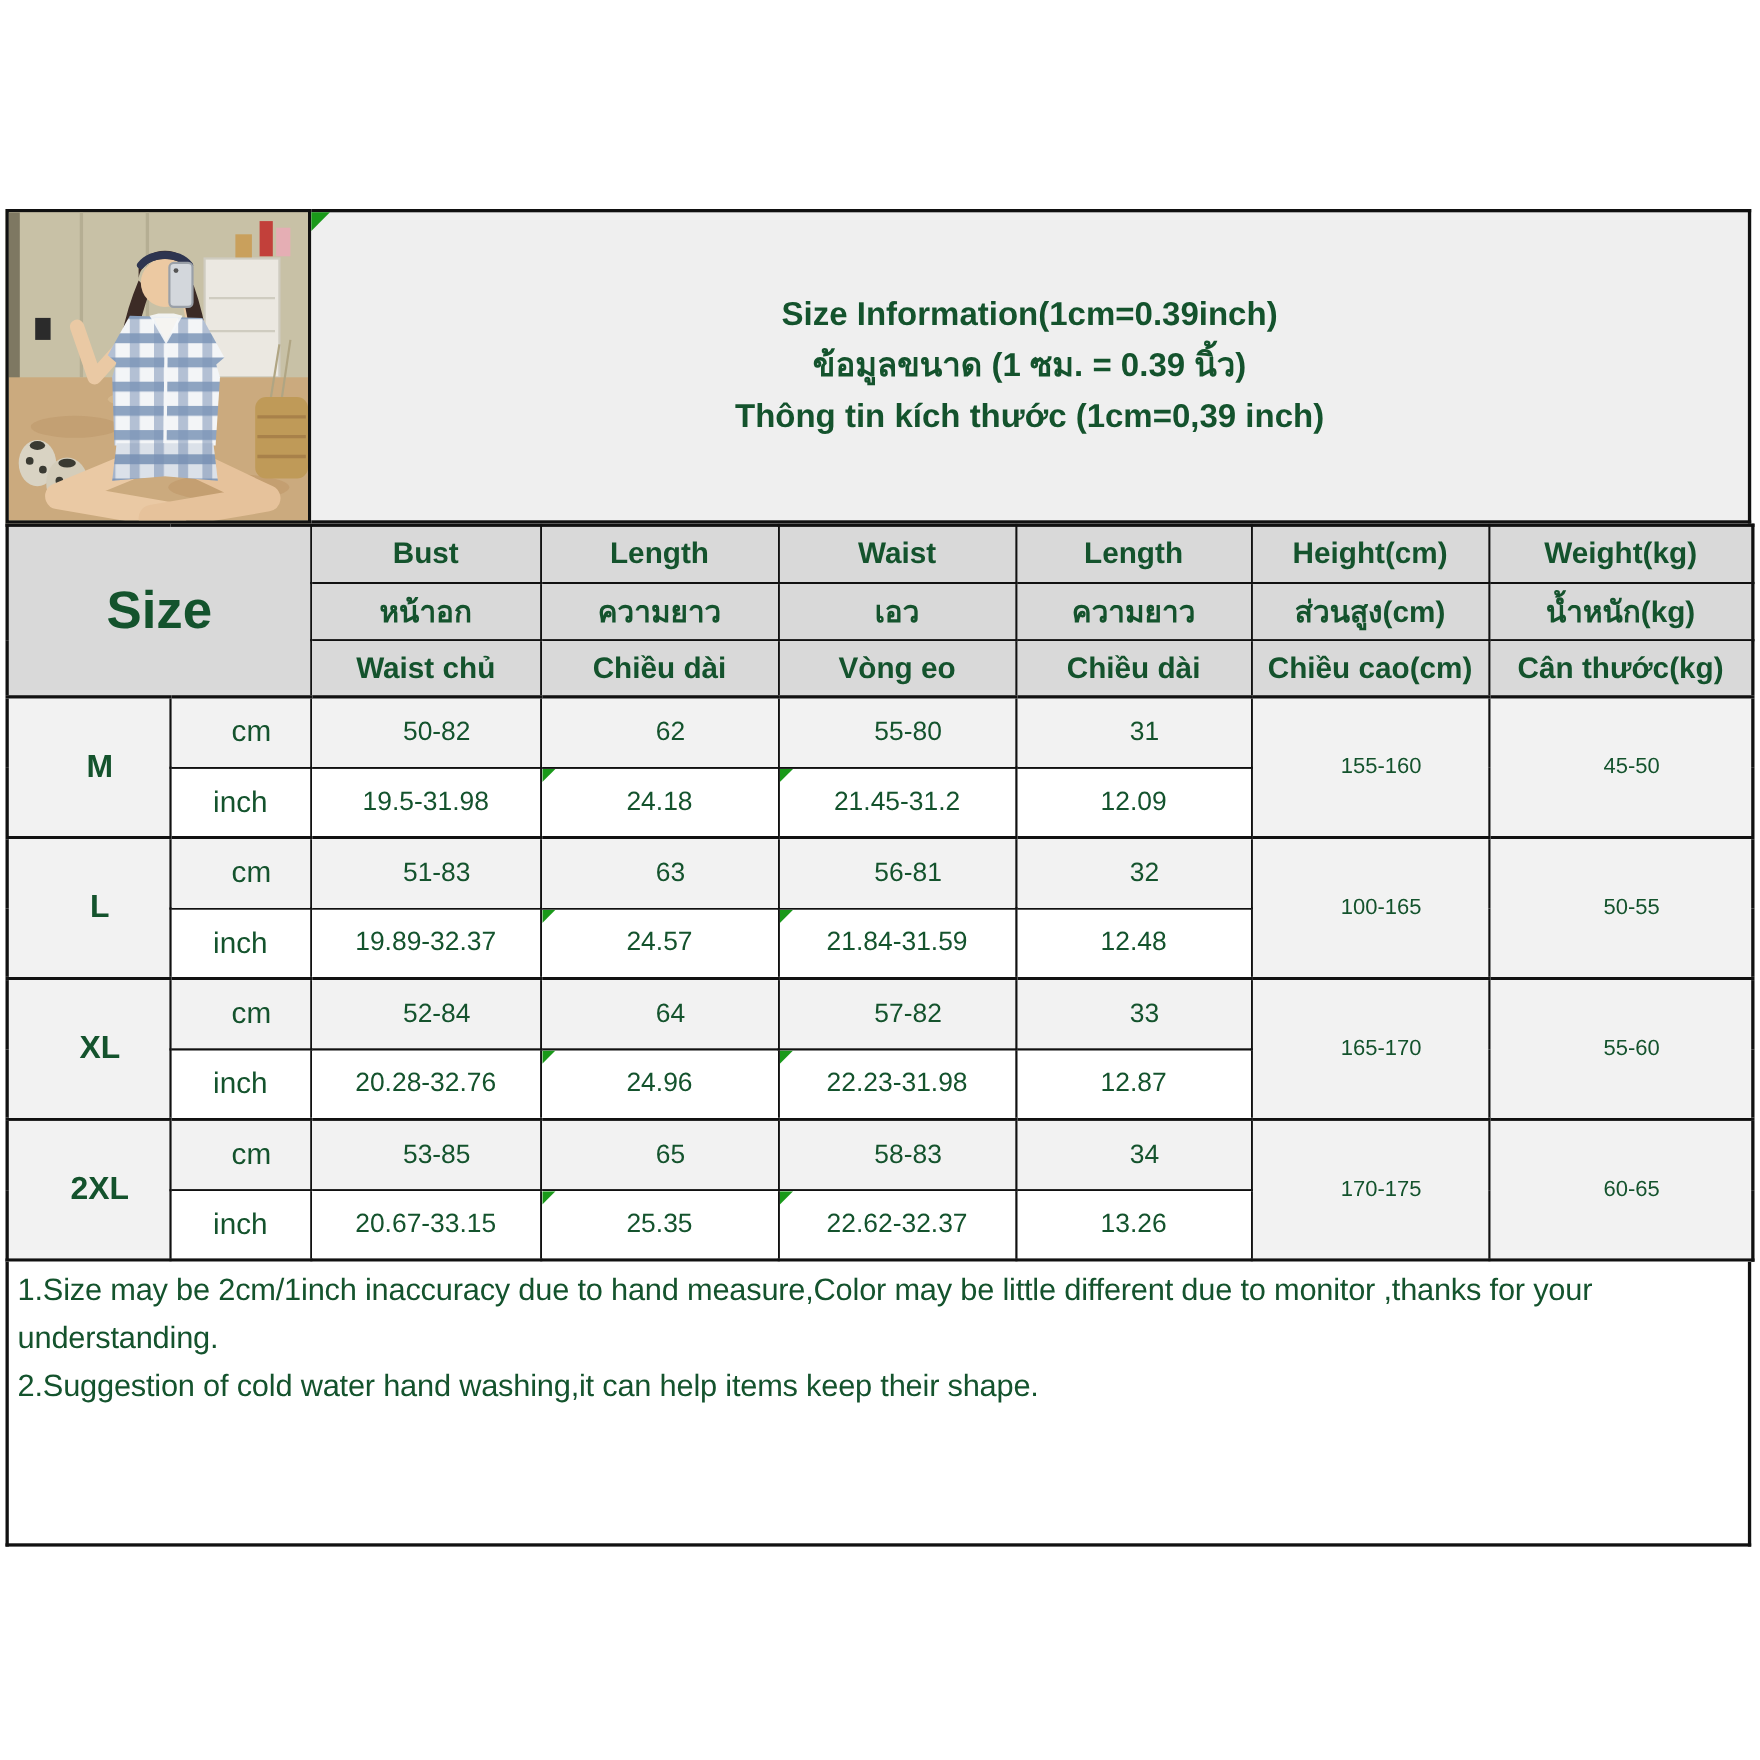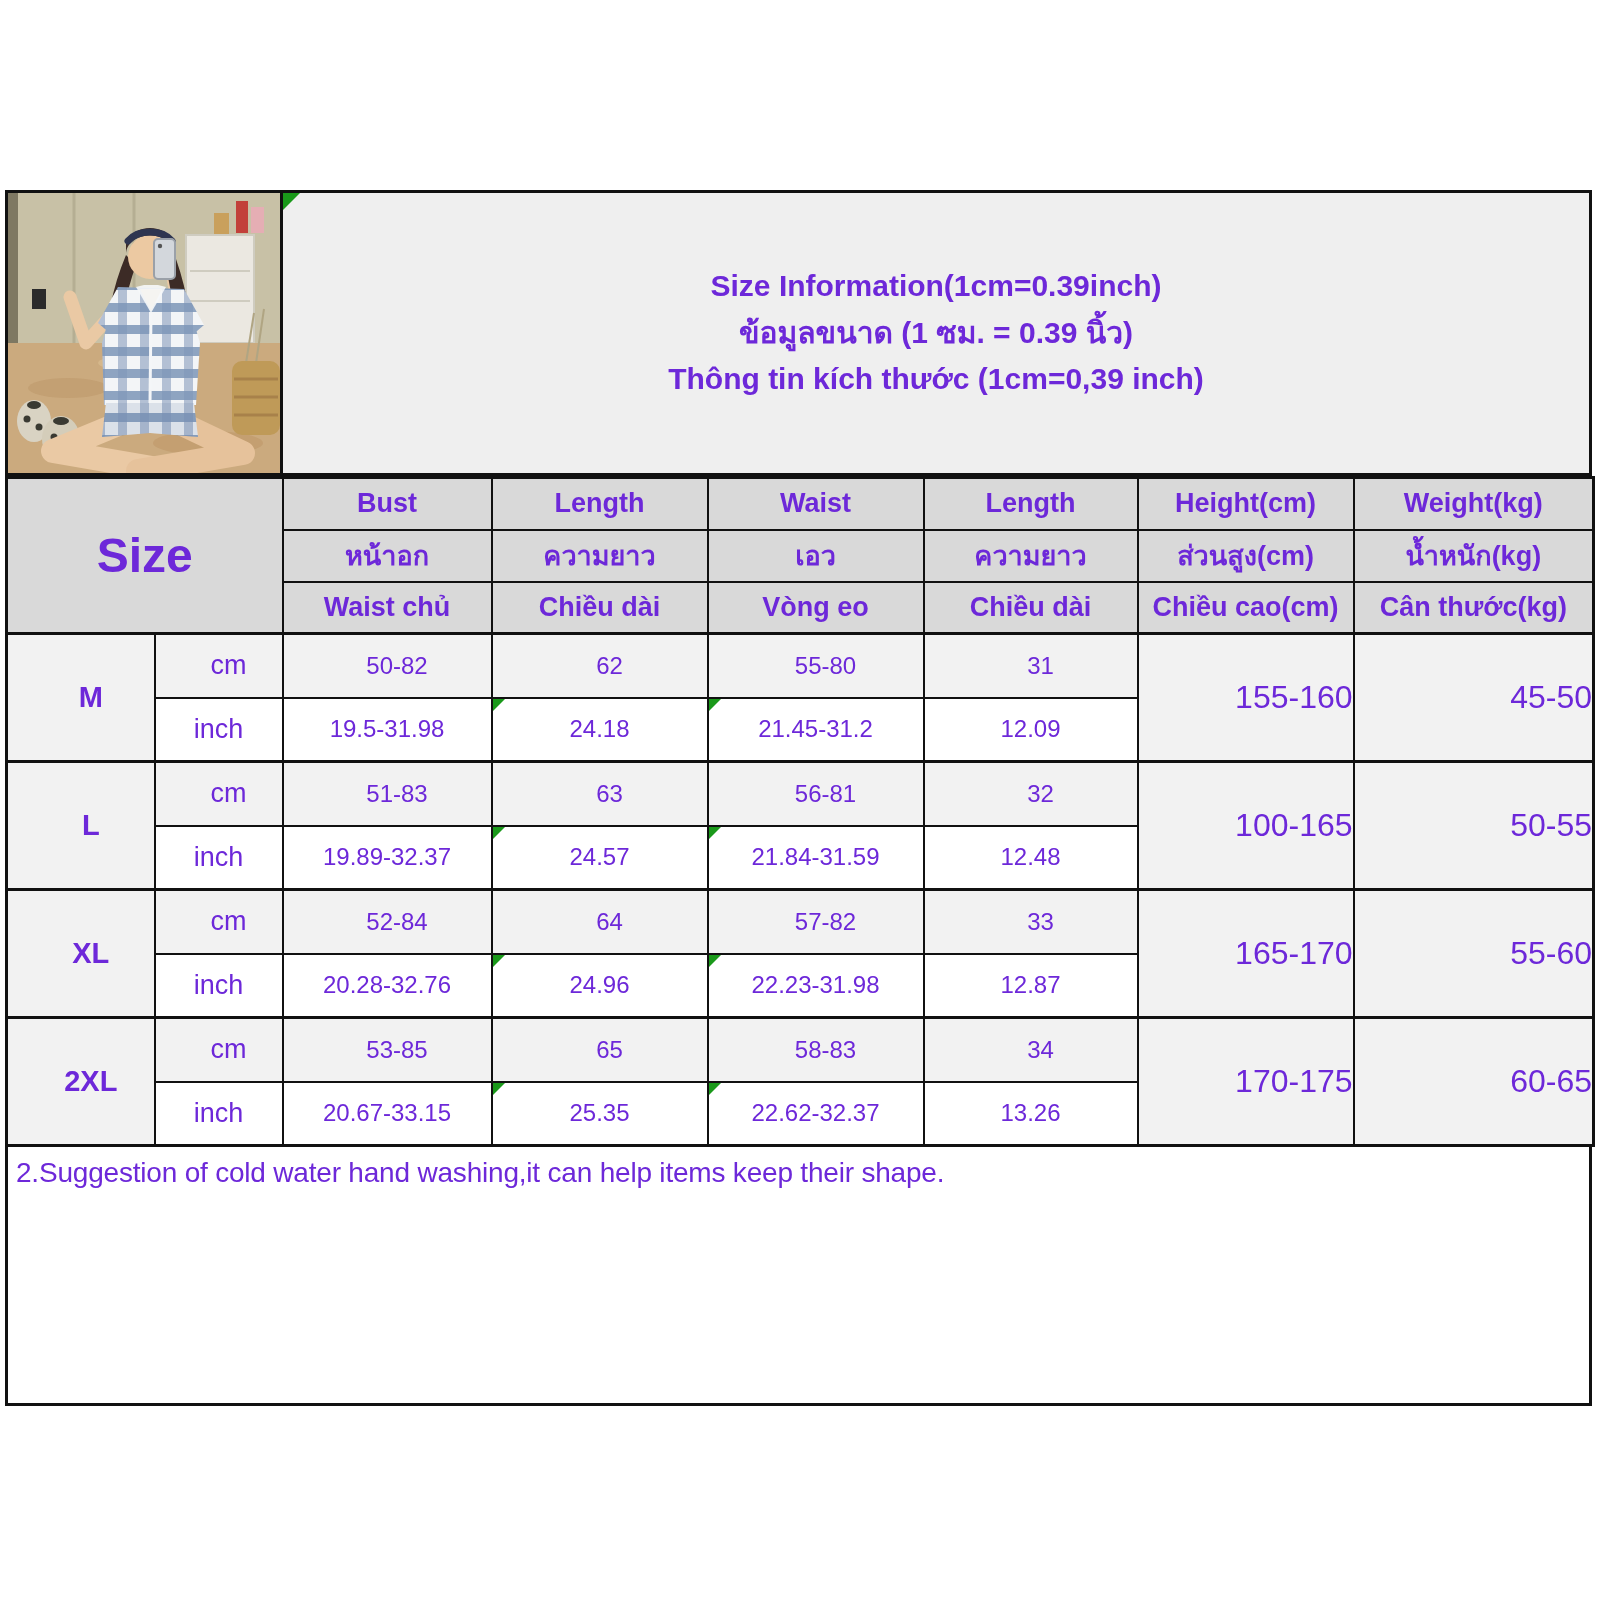--- a/index.html
+++ b/index.html
@@ -1,17 +1,17 @@
 <!DOCTYPE html>
 <html><head>
 <meta charset="utf-8">
 <style>
   html,body{margin:0;padding:0;background:#fff;}
   .page{position:relative;width:1600px;height:1600px;background:#fff;overflow:hidden;
-        font-family:"Liberation Sans","DejaVu Sans",sans-serif;color:#6d28d9;}
+        font-family:"Liberation Sans","DejaVu Sans",sans-serif;color:#14532d;}
   .content{position:absolute;top:190px;left:5px;width:1587px;}
 
   
   .top{display:flex;height:286px;}
   .photo{width:278px;height:286px;border:3px solid #111;box-sizing:border-box;
          background:#c8c1a6;flex:none;}
   .photo svg{display:block;width:100%;height:100%;}
   .title-box{flex:1;background:#efefef;border:3px solid #111;border-left:none;
              box-sizing:border-box;position:relative;display:flex;
              align-items:center;justify-content:center;}
@@ -29,21 +29,21 @@
         padding:0;overflow:hidden;position:relative;}
   thead tr{height:52px;}
   tbody tr{height:64px;}
   thead th{background:#d9d9d9;font-size:27px;font-weight:bold;}
   .size-head{background:#d9d9d9;font-size:48px;font-weight:bold;}
   .size-name{background:#d9d9d9;font-size:29px;font-weight:bold;}
   tr.row-cm td{background:#f2f2f2;padding-left:20px;}
   tr.row-inch td{background:#ffffff;}
   td.unit{font-size:27px;}
   td.val{font-size:24px;}
-  td.span-cell{background:#f2f2f2;font-size:32px;text-align:right;}
+  td.span-cell{background:#f2f2f2;font-size:20px;}
   tbody tr.group-start td{border-top-width:3px;}
 
   
   .attention{border:3px solid #111;border-top:none;box-sizing:border-box;
              height:259px;padding:4px 12px 0 8px;font-size:28px;
              line-height:1.55;letter-spacing:-0.2px;background:#fff;}
 </style>
 </head>
 <body>
 
@@ -240,17 +240,18 @@
           <td class="unit">inch</td>
           <td class="val">20.67-33.15</td>
           <td class="val">25.35<span class="flag"></span></td>
           <td class="val">22.62-32.37<span class="flag"></span></td>
           <td class="val">13.26</td>
         </tr>
       </tbody>
     </table>
 
     <div class="attention">
+      <div>1.Size may be 2cm/1inch inaccuracy due to hand measure,Color may be little different due to monitor ,thanks for your understanding.</div>
       <div>2.Suggestion of cold water hand washing,it can help items keep their shape.</div>
     </div>
 
   </div>
 </div>
 
 </body></html>

